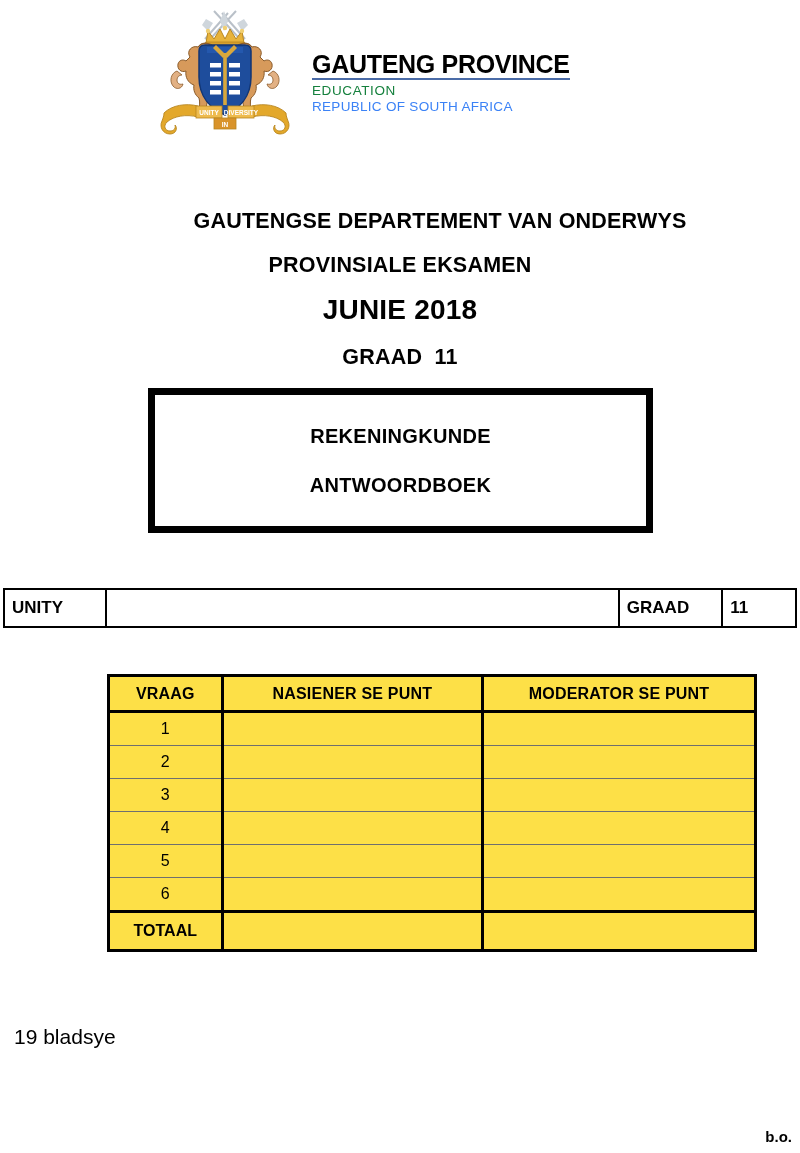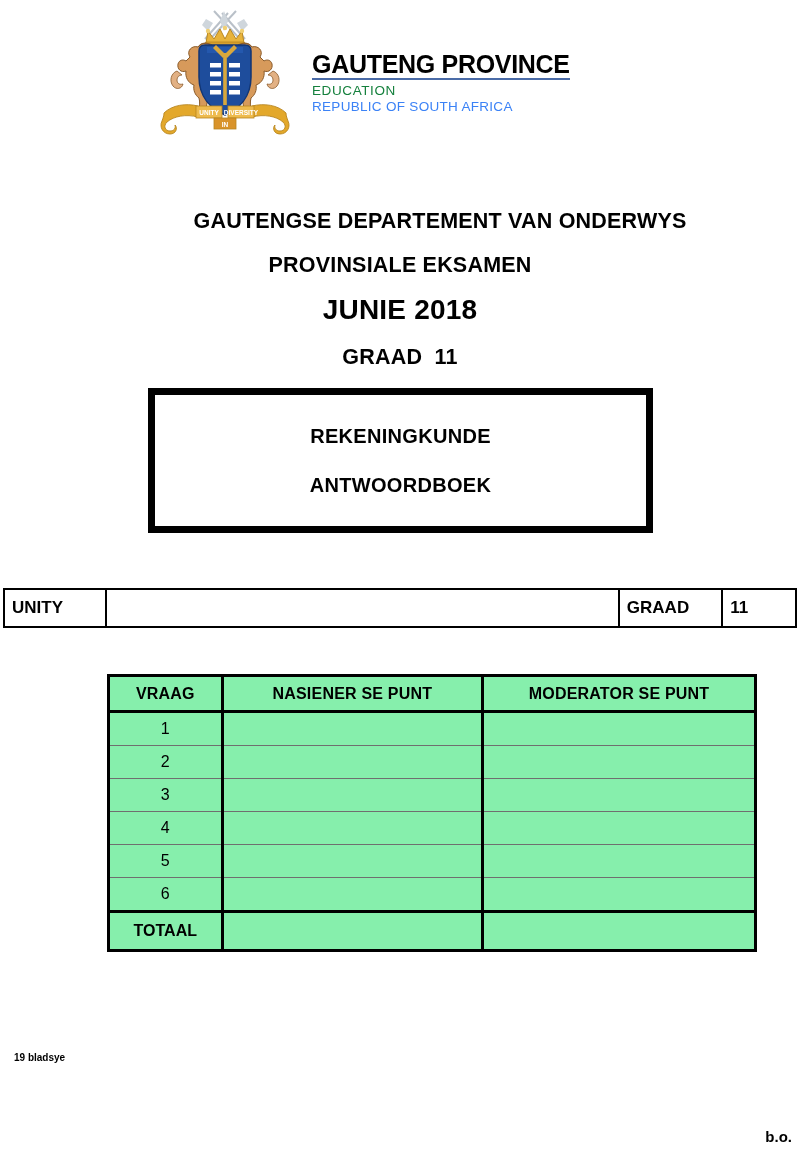--- a/index.html
+++ b/index.html
@@ -138,21 +138,21 @@
     border-collapse: collapse;
     background: #ffffff;
   }
   #marks-table td, #marks-table th {
     border-left: 3px solid #000000;
     border-right: 3px solid #000000;
     border-top: 1.5px solid #6f6f6f;
     border-bottom: 1.5px solid #6f6f6f;
     height: 32px;
     padding: 0;
-    background: #86efac;
+    background: #fde047;
   }
   #marks-table tr.header-row th {
     border-top: 3px solid #000000;
     border-bottom: 3px solid #000000;
     font-size: 16px;
     font-weight: bold;
     text-align: center;
     letter-spacing: 0.2px;
     height: 33px;
   }
@@ -166,23 +166,22 @@
   .col-m  { width: 263px; }
   .col-mod{ width: 275px; }
   td.q-label { font-weight: normal; }
   td.q-label.total { font-weight: bold; }
 
   
   #pages-note {
     position: absolute;
     left: 14px;
     top: 1025px;
-    font-size: 10px;
-    font-weight: bold;
-    margin-top: 27px;
+    font-size: 21px;
+    font-weight: normal;
   }
   #turnover-note {
     position: absolute;
     right: 8px;
     top: 1128px;
     font-size: 15px;
     font-weight: bold;
   }
 </style>
 </head>

